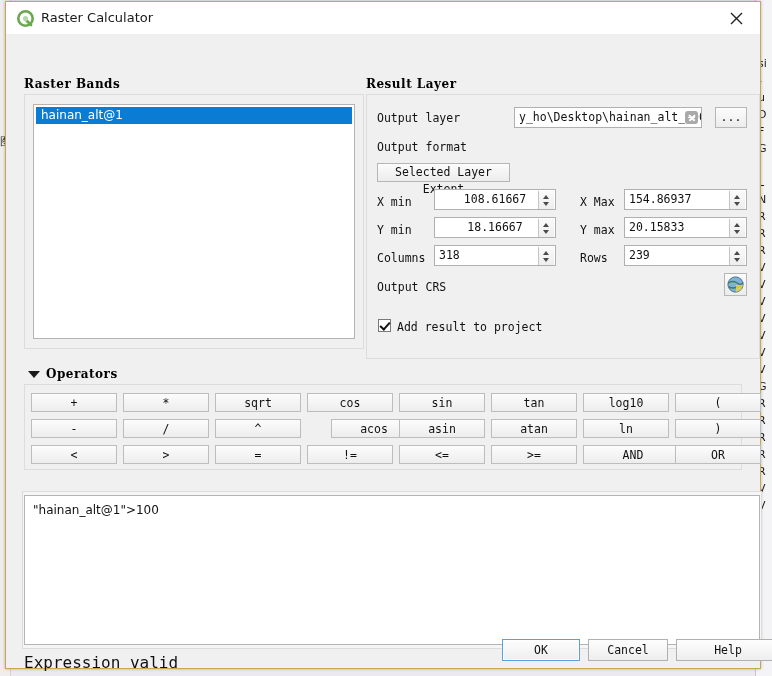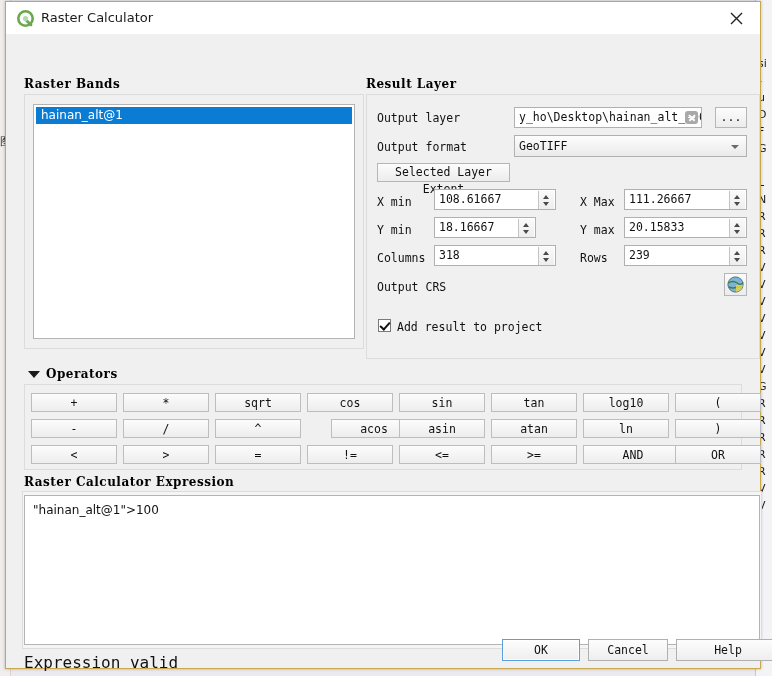--- a/index.html
+++ b/index.html
@@ -422,46 +422,42 @@
 
     <div class="flabel" style="left:371px; top:77px;">Output layer</div>
     <div class="tinput" style="left:508px; top:73px; width:188px;" title="[Save to temporary file]">y_ho\Desktop\hainan_alt_100</div>
     <div id="clear-icon" style="left:679px; top:77px; right:auto;">
         <span class="x1"></span>
         <span class="x2"></span>
       </div>
     <div class="btn" style="left:709px; top:73px; width:32px; height:21px; line-height:19px;">...</div>
 
     <div class="flabel" style="left:371px; top:106px;">Output format</div>
-    <div class="combo" style="left:508px; top:101px; width:233px;">
-      <span>GeoTIFF</span>
-      <span class="arrow"></span>
-    </div>
 
     <div class="btn" style="left:371px; top:129px; width:133px; height:19px; line-height:17px;">Selected Layer Extent</div>
 
     <div class="flabel" style="left:371px; top:161px;">X min</div>
-    <div class="tinput" style="left:428px; top:155px; width:122px;">
+    <div class="tinput" style="left:428px; top:155px; width:122px;text-align:center;">
       <span>108.61667</span>
       <span class="spin">
           <i class="up"></i>
           <i class="dn"></i>
         </span>
     </div>
     <div class="flabel" style="left:574px; top:161px;">X Max</div>
     <div class="tinput" style="left:618px; top:155px; width:123px;">
-      <span>111.26667</span>
+      <span>154.86937</span>
       <span class="spin">
           <i class="up"></i>
           <i class="dn"></i>
         </span>
     </div>
 
     <div class="flabel" style="left:371px; top:189px;">Y min</div>
-    <div class="tinput" style="left:428px; top:183px; width:102px;">
+    <div class="tinput" style="left:428px; top:183px; width:122px;text-align:center;">
       <span>18.16667</span>
       <span class="spin">
           <i class="up"></i>
           <i class="dn"></i>
         </span>
     </div>
     <div class="flabel" style="left:574px; top:189px;">Y max</div>
     <div class="tinput" style="left:618px; top:183px; width:123px;">
       <span>20.15833</span>
       <span class="spin">
@@ -525,21 +521,20 @@
       <div class="opbtn" style="left:6px;   top:60px; width:86px;">&lt;</div>
       <div class="opbtn" style="left:98px;  top:60px; width:86px;">&gt;</div>
       <div class="opbtn" style="left:190px; top:60px; width:86px;">=</div>
       <div class="opbtn" style="left:282px; top:60px; width:86px;">!=</div>
       <div class="opbtn" style="left:374px; top:60px; width:86px;">&lt;=</div>
       <div class="opbtn" style="left:466px; top:60px; width:86px;">&gt;=</div>
       <div class="opbtn" style="left:558px; top:60px; width:100px;">AND</div>
       <div class="opbtn" style="left:650px; top:60px; width:86px;">OR</div>
     </div>
 
-    <div class="group-title" style="left:18px; top:441px;">Raster Calculator Expression</div>
     <div id="expr-outer"></div>
     <div id="expr-box">"hainan_alt@1"&gt;100</div>
 
     <div id="status-text">Expression valid</div>
 
     <div class="dlgbtn" id="btn-ok" style="left:496px; top:605px; width:78px;">OK</div>
     <div class="dlgbtn" id="btn-cancel" style="left:582px; top:605px; width:80px;">Cancel</div>
     <div class="dlgbtn" id="btn-help" style="left:670px; top:605px; width:104px;">Help</div>
 
   </div>

